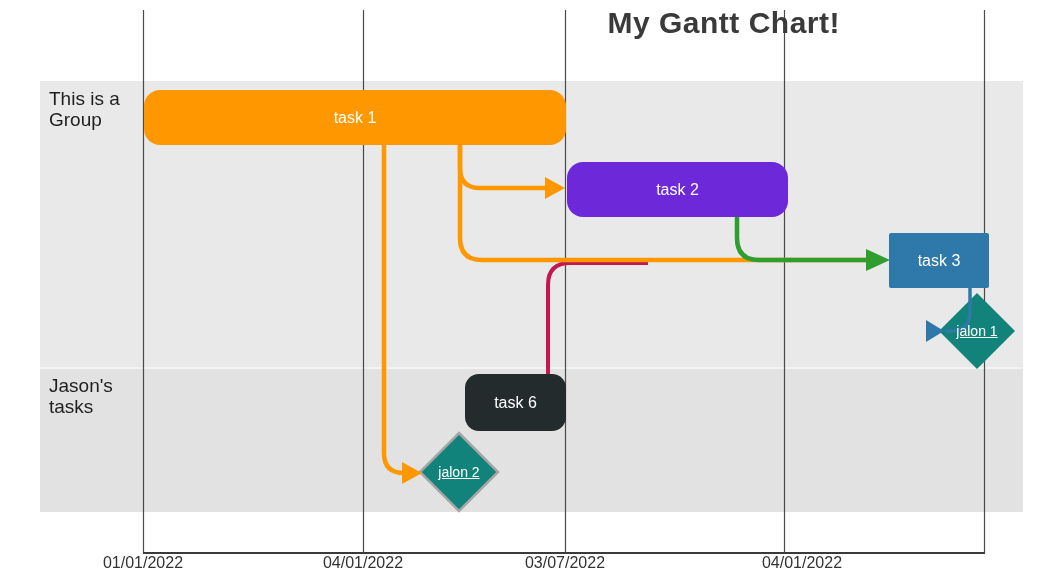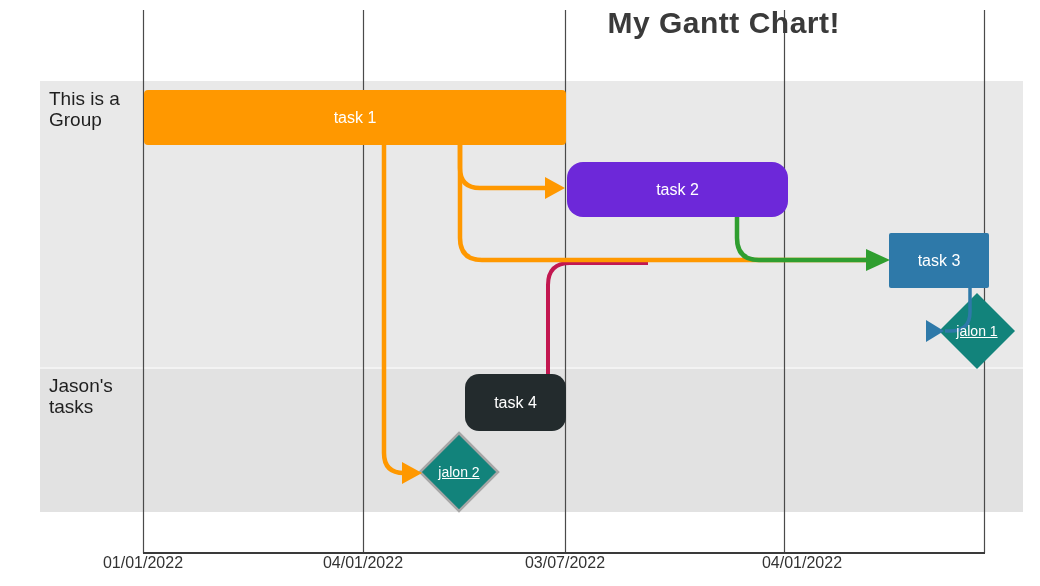--- a/index.html
+++ b/index.html
@@ -6,21 +6,21 @@
   .stage{position:relative;width:1040px;height:586px;background:#ffffff;overflow:hidden;
          font-family:"Liberation Sans","DejaVu Sans",sans-serif;}
   .band{position:absolute;left:40px;width:983px;}
   .band1{top:81px;height:286px;background:#e9e9e9;}
   .band2{top:367px;height:143px;background:#e2e2e2;border-top:2px solid #f3f3f3;}
   svg.layer{position:absolute;left:0;top:0;pointer-events:none;}
   .grid-layer{z-index:1;}
   .link-layer{z-index:3;}
   .bar{position:absolute;z-index:2;display:flex;align-items:center;justify-content:center;cursor:pointer;}
   .bar span{color:#ffffff;font-size:16px;}
-  .bar-t1{left:144px;top:90px;width:422px;height:55px;border-radius:4px;}
+  .bar-t1{left:144px;top:90px;width:422px;height:55px;border-radius:16px;}
   .bar-t2{left:567px;top:162px;width:221px;height:55px;border-radius:16px;}
   .bar-t3{left:889px;top:233px;width:100px;height:55px;border-radius:2px;}
   .bar-t4{left:465px;top:374px;width:101px;height:57px;border-radius:14px;}
   .title{position:absolute;left:240px;top:6px;width:600px;text-align:right;z-index:4;
          font-size:30px;font-weight:bold;color:#3a3a3a;letter-spacing:0.5px;}
   .row-label{position:absolute;left:49px;width:72px;z-index:4;font-size:19px;color:#1f1f1f;line-height:1.13;}
   .row-label-1{top:88px;}
   .row-label-2{top:375px;}
   .tick{position:absolute;top:554px;width:120px;text-align:center;z-index:4;font-size:16px;color:#333333;}
   .tick-1{left:83px;} .tick-2{left:303px;} .tick-3{left:505px;} .tick-4{left:742px;}
@@ -49,21 +49,21 @@
   <div class="bar bar-t1" style="background: rgb(255, 152, 0);">
     <span>task 1</span>
   </div>
   <div class="bar bar-t2" style="background: #6d28d9;">
     <span>task 2</span>
   </div>
   <div class="bar bar-t3" style="background: rgb(46, 121, 169);">
     <span>task 3</span>
   </div>
   <div class="bar bar-t4" style="background: rgb(35, 43, 45);">
-    <span>task 4</span>
+    <span>task 6</span>
   </div>
 
   <svg class="layer link-layer" width="1040" height="586">
 
     <polygon class="milestone" points="977,293 1015,331 977,369 939,331" stroke-width="2.5" fill="#12837B"></polygon>
     <polygon class="milestone" points="459,433 498,472 459,511 420,472" stroke-width="2.5" stroke="#A6A6A6" fill="#12837B"></polygon>
 
     <path d="M648 263 L570 263 Q548 263 548 285 L548 374" fill="none" stroke-width="4" stroke="#C21750"></path>
 
     <path d="M384 145 L384 453 Q384 473 404 473 L406 473" fill="none" stroke-width="4.5" stroke="#FF9800"></path>

